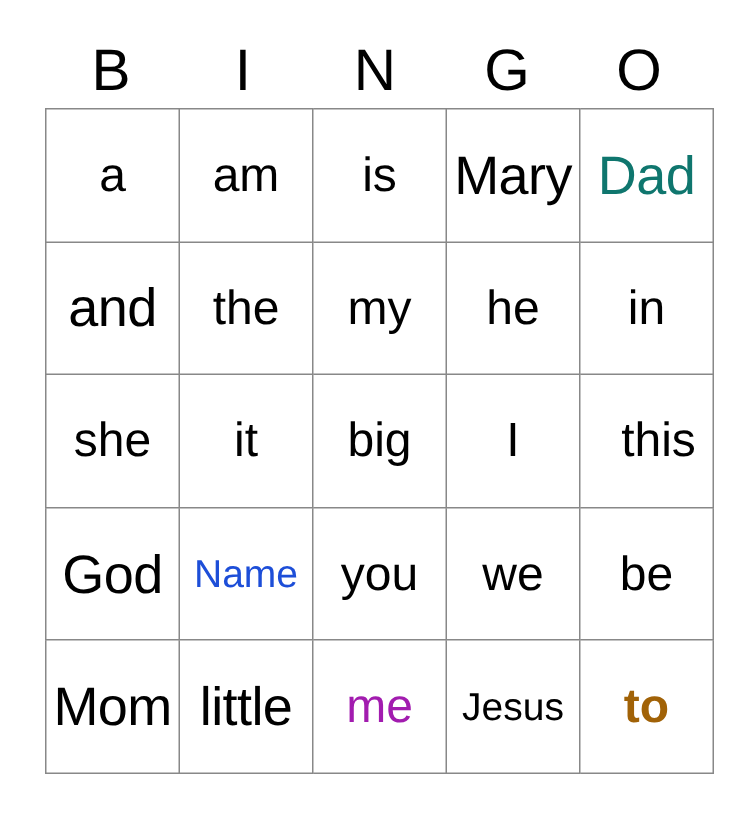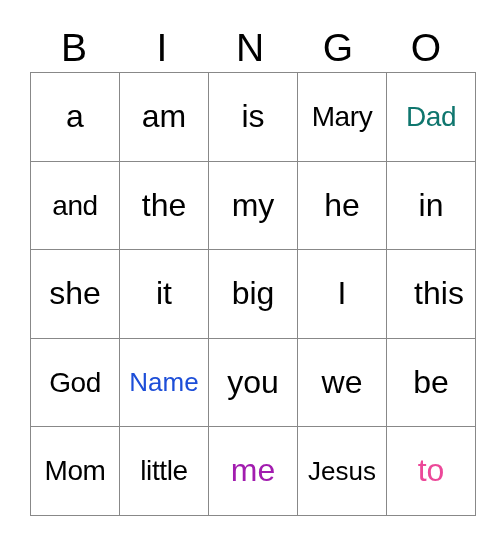--- a/index.html
+++ b/index.html
@@ -74,21 +74,21 @@
     line-height: 1.05;
     color: #000000;
     user-select: none;
   }
   
   .cell-text.fit-small {
     font-size: 26px;
   }
   
   .cell-text.fit-snug {
-    font-size: 28px;
+    font-size: 36px;
     letter-spacing: -0.4px;
   }
 </style>
 </head>
 <body style="background: rgb(255, 255, 255);">
 
 <div id="bingo-card">
 
   <div id="header-row">
     <div class="header-letter" style="color: rgb(0, 0, 0);">B</div>
@@ -175,19 +175,19 @@
         <td class="bingo-cell" style="border-color: rgb(136, 136, 136);">
             <span class="cell-text fit-snug" style="color: rgb(0, 0, 0);">little</span>
           </td>
         <td class="bingo-cell" style="border-color: rgb(136, 136, 136);">
             <span class="cell-text" style="color: #a21caf;">me</span>
           </td>
         <td class="bingo-cell" style="border-color: rgb(136, 136, 136);">
             <span class="cell-text fit-small" style="color: rgb(0, 0, 0);">Jesus</span>
           </td>
         <td class="bingo-cell" style="border-color: rgb(136, 136, 136);">
-            <span class="cell-text" style="color: #ec4899;">to</span>
+            <span class="cell-text" style="color: #a16207; font-weight: bold;">to</span>
           </td>
       </tr>
     </tbody>
   </table>
 
 </div>
 
 </body></html>

